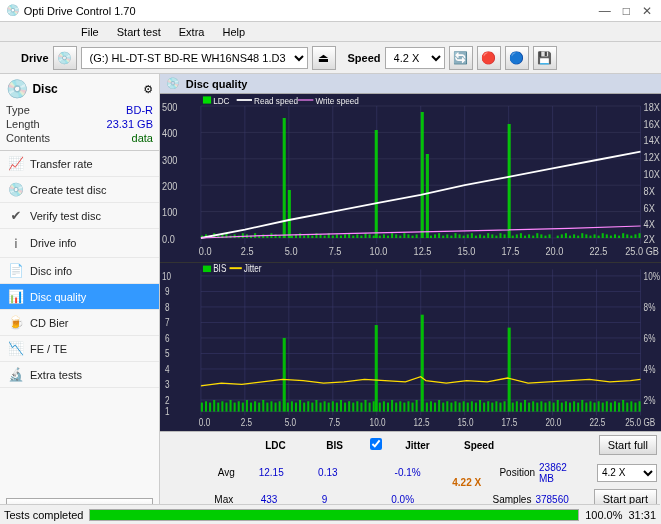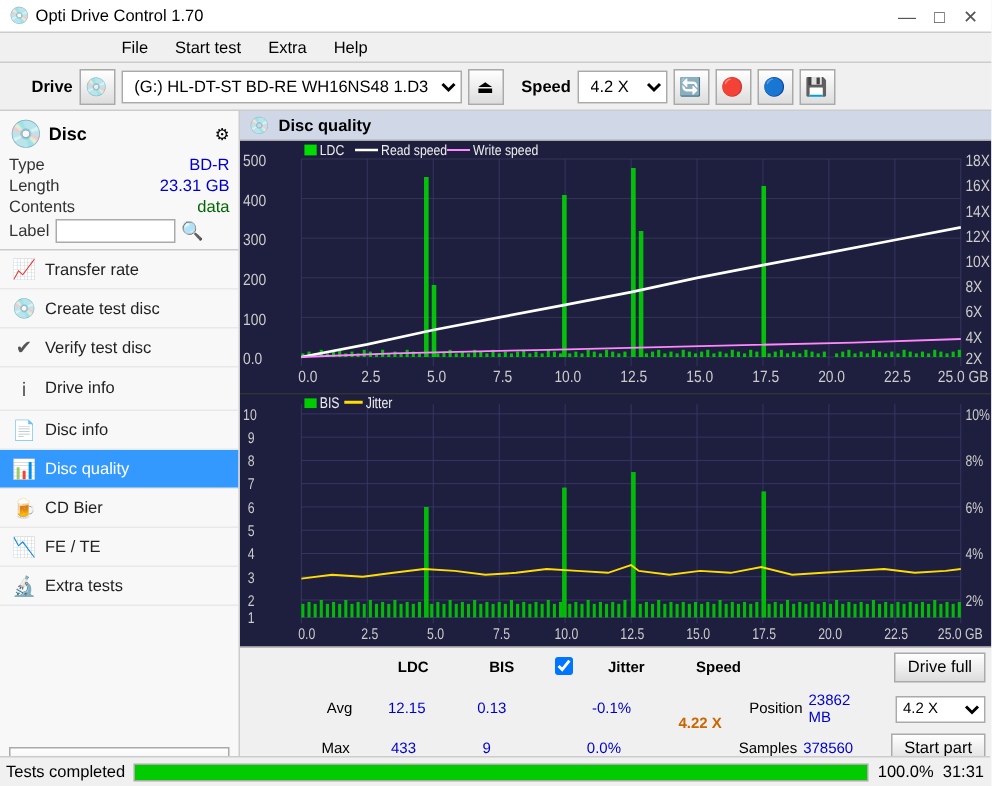--- a/index.html
+++ b/index.html
@@ -256,25 +256,20 @@
         <span class="disc-label">Type</span>
         <span class="disc-value">BD-R</span>
       </div>
       <div class="disc-row">
         <span class="disc-label">Length</span>
         <span class="disc-value">23.31 GB</span>
       </div>
       <div class="disc-row">
         <span class="disc-label">Contents</span>
         <span class="disc-value green">data</span>
-      </div>
-      <div class="disc-label-row">
-        <span class="disc-label">Label</span>
-        <input class="disc-label-input" type="text" style="">
-        <span style="cursor:pointer;font-size:12px;">🔍</span>
       </div>
     </div>
 
     <div class="nav-section">
     <div class="nav-item">
           <span class="nav-icon">📈</span>
           <span>Transfer rate</span>
         </div>
         <div class="nav-item">
           <span class="nav-icon">💿</span>
@@ -689,21 +684,21 @@
         <div style="width:80px;"></div>
         <div style="width:55px; text-align:center; font-weight:bold;">LDC</div>
         <div style="width:55px; text-align:center; font-weight:bold;">BIS</div>
         <div style="width:20px; text-align:center;">
           <input type="checkbox" checked="" style="width: 12px; height: 12px;">
         </div>
         <div style="width:55px; text-align:center; font-weight:bold;">Jitter</div>
         <div style="width:60px; text-align:center; font-weight:bold;">Speed</div>
         <div style="flex:1;"></div>
         <div style="width:90px; text-align:right;">
-          <button class="action-btn">Drive full</button>
+          <button class="action-btn">Start full</button>
         </div>
       </div>
 
       <div style="display:flex; align-items:center; gap:4px; margin-bottom:1px;">
         <div style="width:80px; text-align:right; padding-right:6px;">Avg</div>
         <div style="width:55px; text-align:center; color:#0000cc;">12.15</div>
         <div style="width:55px; text-align:center; color:#0000cc;">0.13</div>
         <div style="width:20px;"></div>
         <div style="width:55px; text-align:center; color:#0000cc;">-0.1%</div>
         <div style="width:60px; text-align:center;margin-top:20px;">

